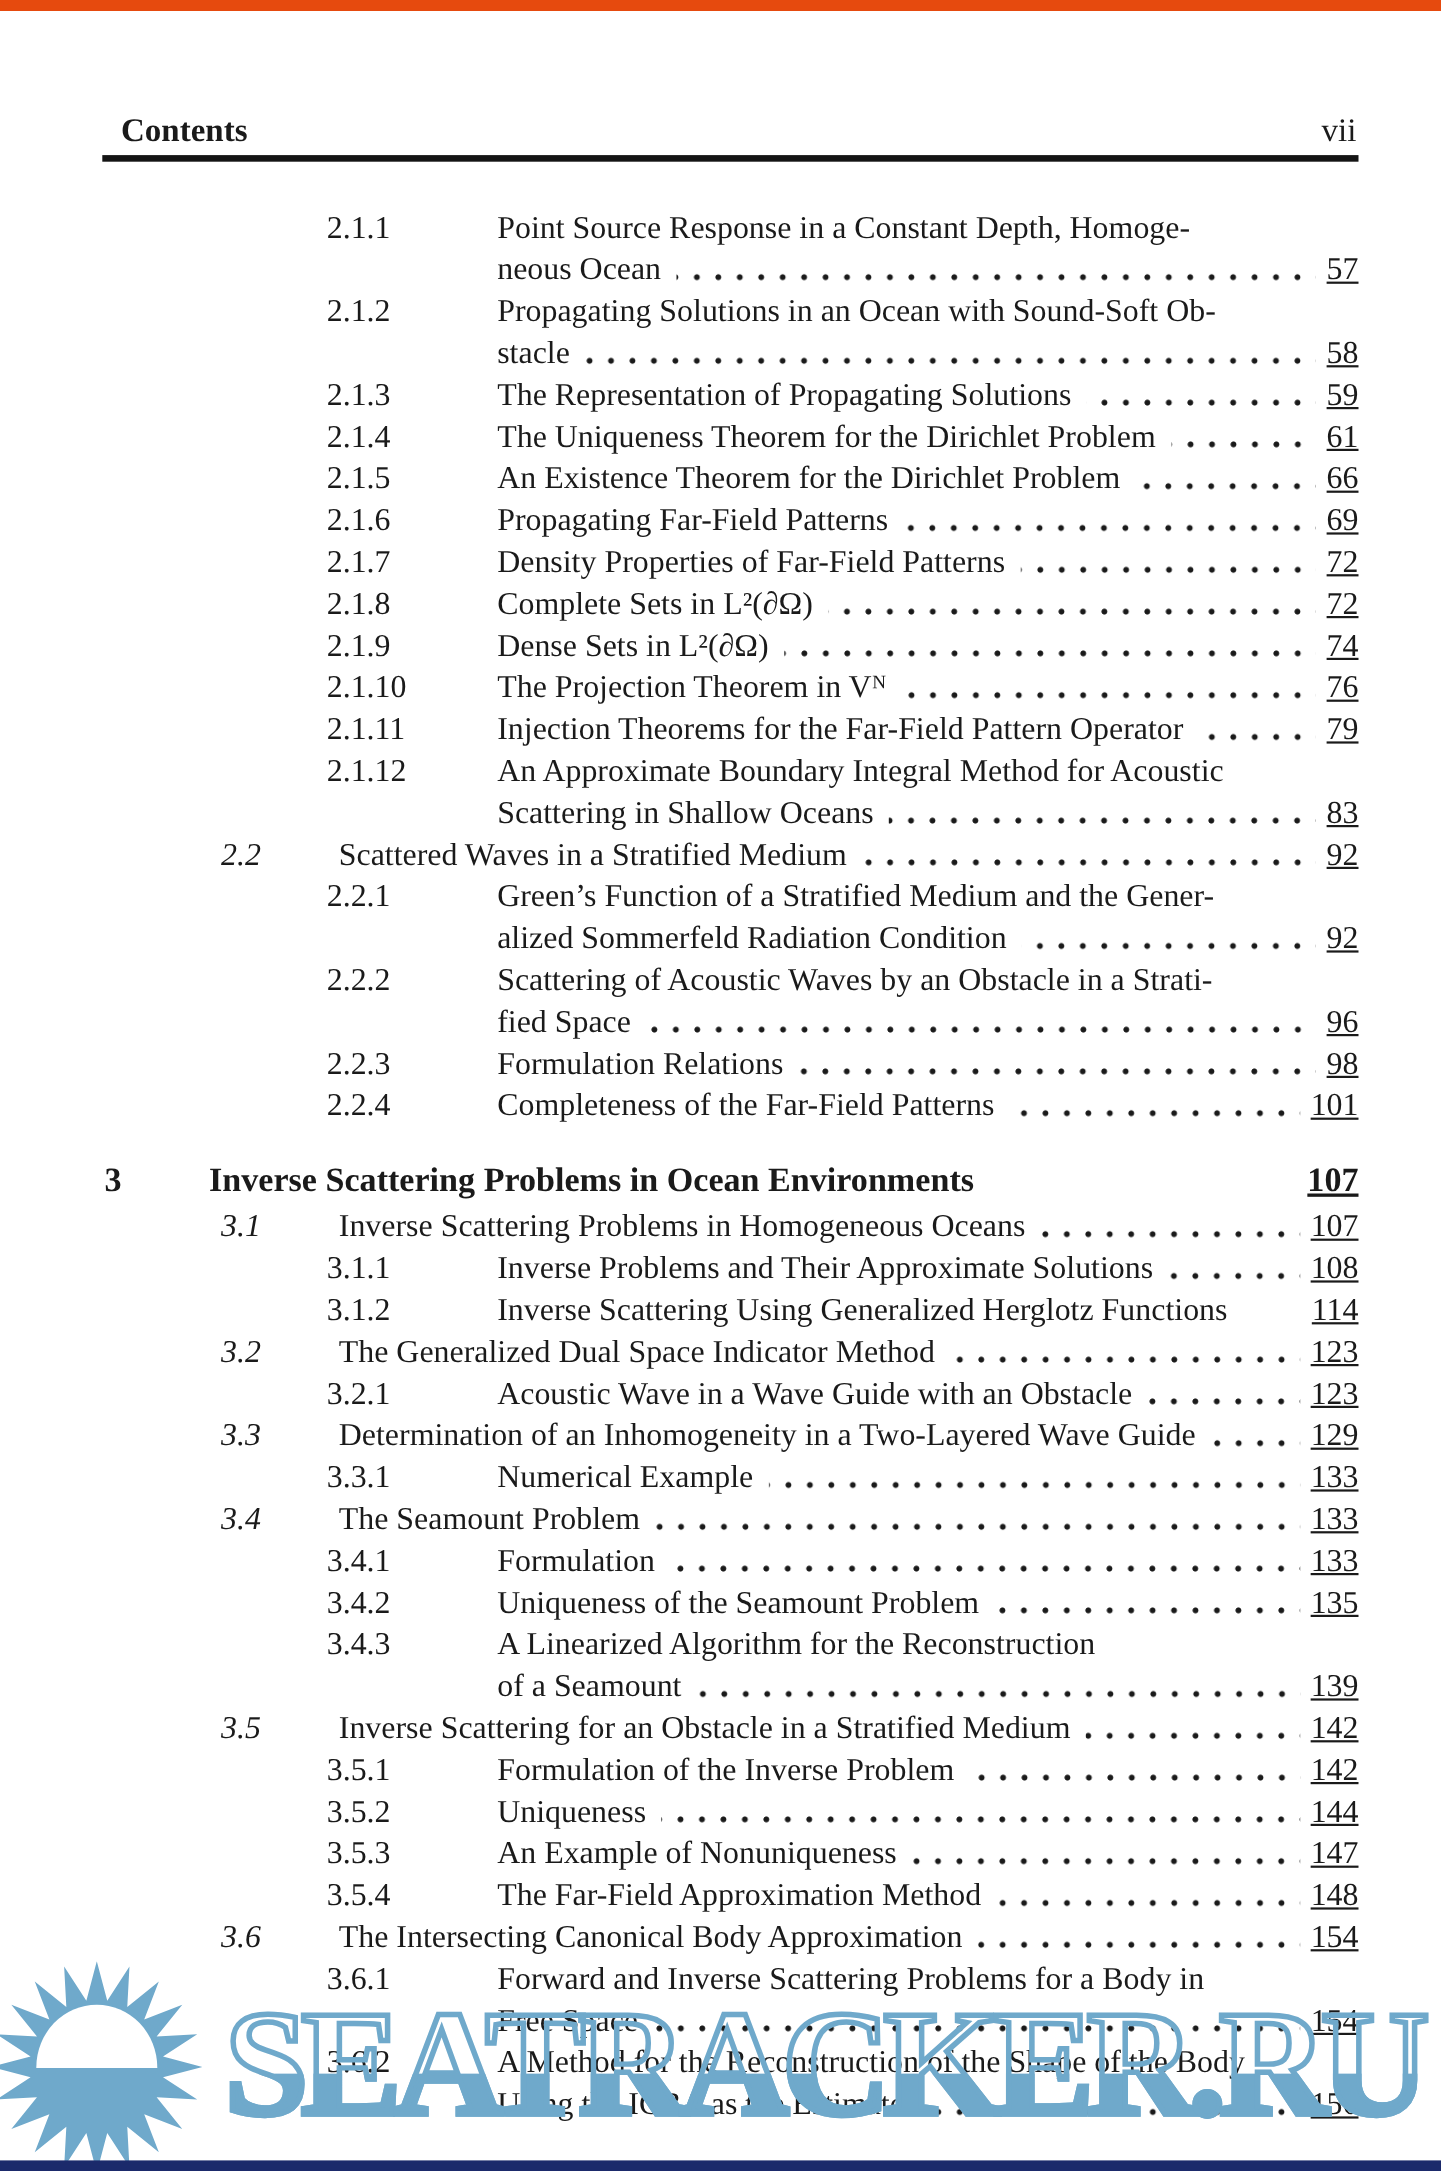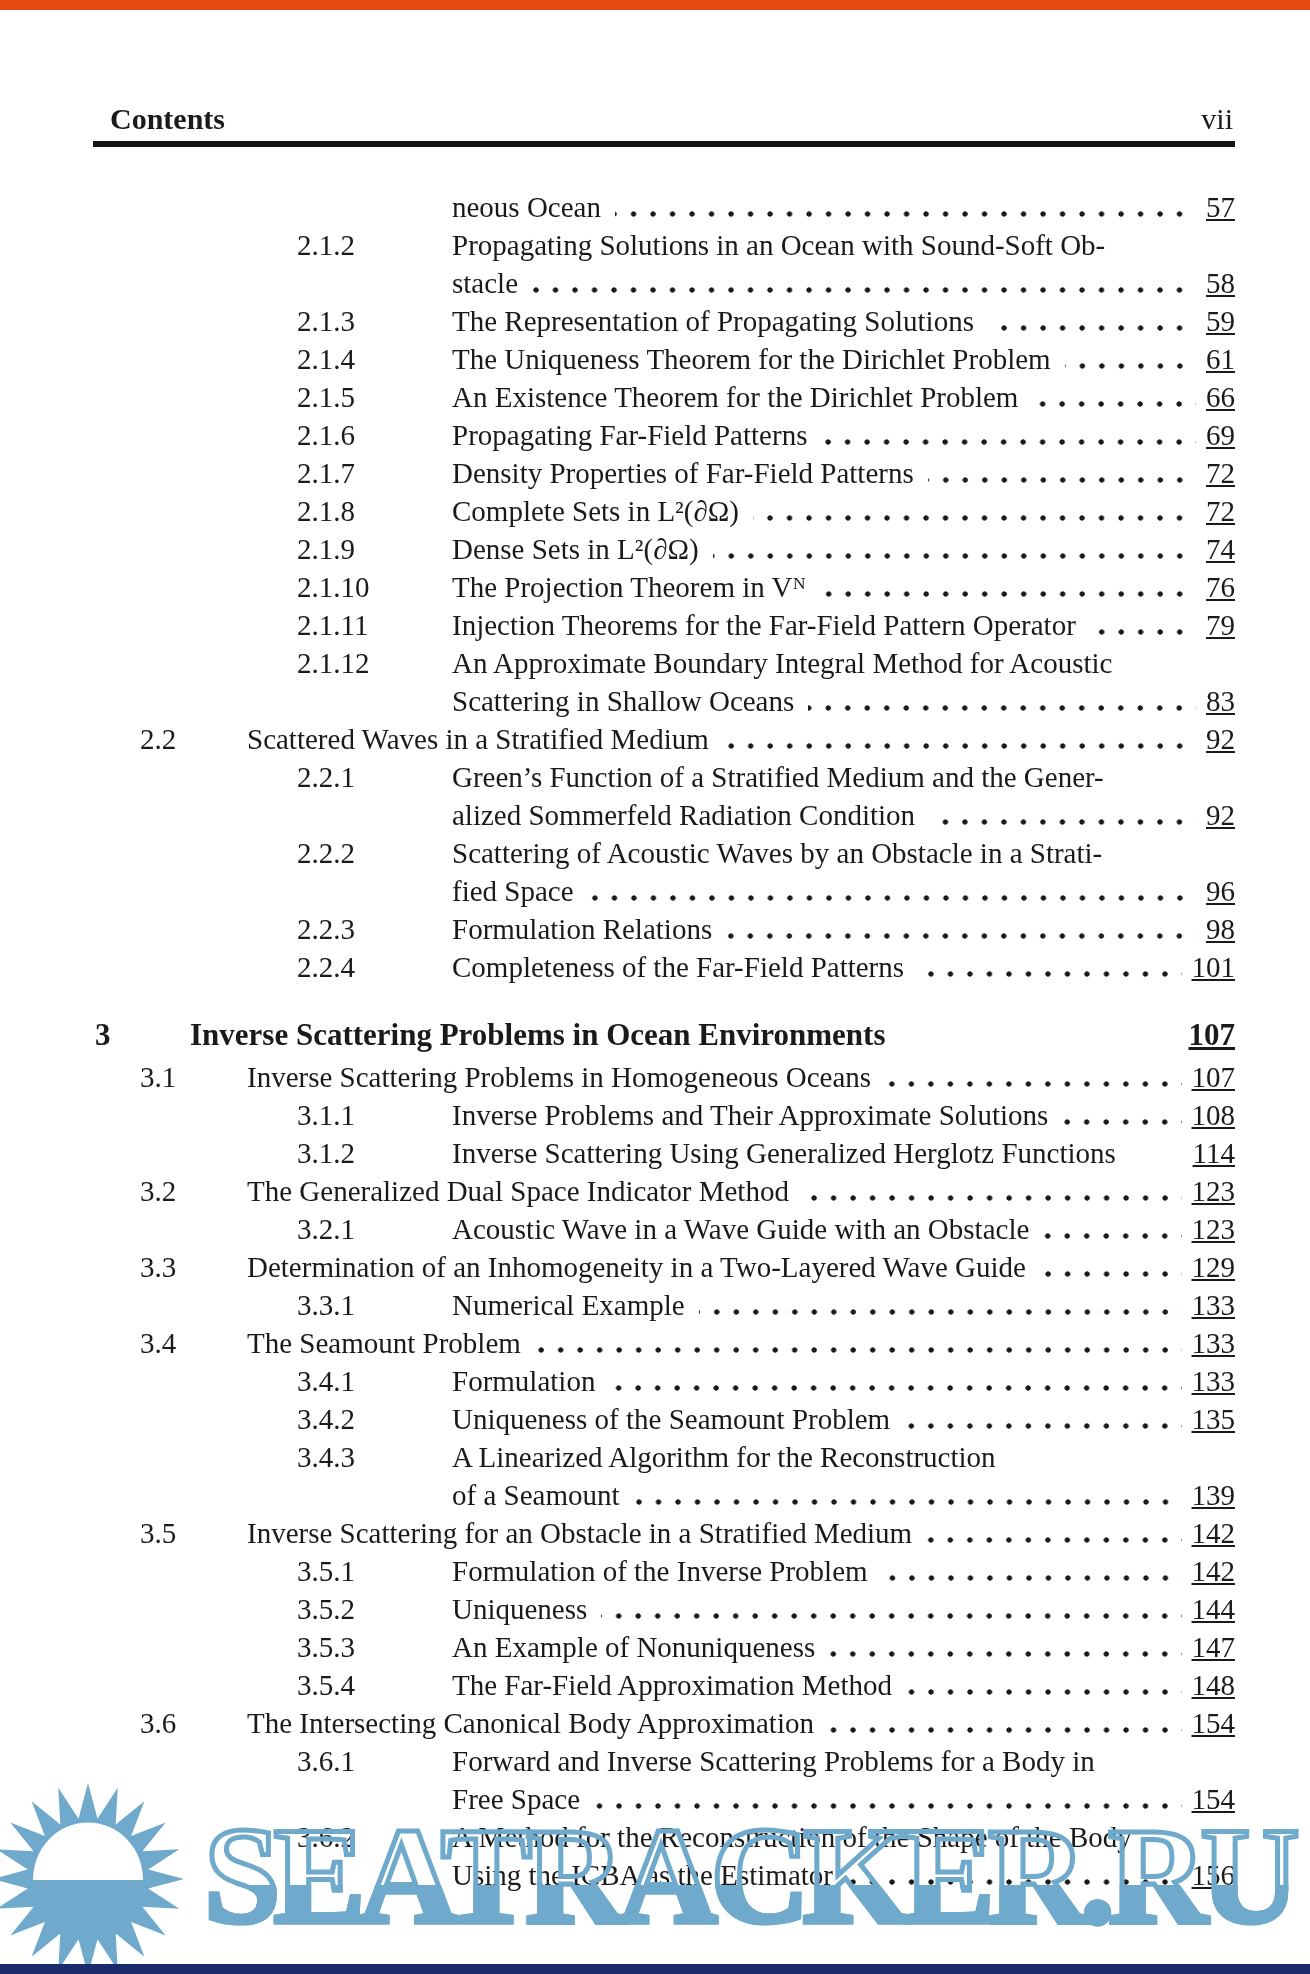--- a/index.html
+++ b/index.html
@@ -26,21 +26,21 @@
   }
 
   #toc{
     position:absolute;left:95px;top:188px;width:1140px;
     font-size:29px;
   }
   .row{display:flex;align-items:baseline;height:38px;line-height:38px;white-space:nowrap;}
   .row .num{flex:none;}
   .row.l1{font-size:31px;font-weight:bold;margin-top:26px;height:46px;line-height:46px;}
   .row.l1 .num{width:95px;}
-  .row.l2 .num{width:107px;margin-left:45px;}
+  .row.l2 .num{width:107px;margin-left:106px;font-style:italic;}
   .row.l3 .num{width:155px;margin-left:202px;}
   .row.cont{padding-left:357px;}
   .row .text{flex:none;}
   .row .dots{flex:1 1 auto;align-self:flex-end;height:6px;margin:0 10px 9px 14px;}
   .row .dots.on{
     background-image:radial-gradient(circle at 3px 3px,#1a1a1a 2.3px,rgba(0,0,0,0) 3px);
     background-size:19.5px 6px;background-repeat:repeat-x;background-position:right center;
   }
   .row .pg{flex:none;text-align:center;text-decoration:underline;}
 
@@ -61,20 +61,25 @@
 
 <div id="top-bar" class="edge-bar" style="background: rgb(230, 74, 14);"></div>
 
 <div id="page-header">
   <span class="hl">Contents</span>
   <span class="hr">vii</span>
 </div>
 <div id="header-rule"></div>
 
 <div id="toc">
+    <div class="row l3">
+      <span class="num">2.1.1</span>
+      <span class="text">Point Source Response in a Constant Depth, Homoge-</span>
+      <span class="dots"></span>
+    </div>
     <div class="row l3 cont">
       <span class="text">neous Ocean</span>
       <span class="dots on"></span>
       <span class="pg">57</span>
     </div>
     <div class="row l3">
       <span class="num">2.1.2</span>
       <span class="text">Propagating Solutions in an Ocean with Sound-Soft Ob-</span>
       <span class="dots"></span>
     </div>

